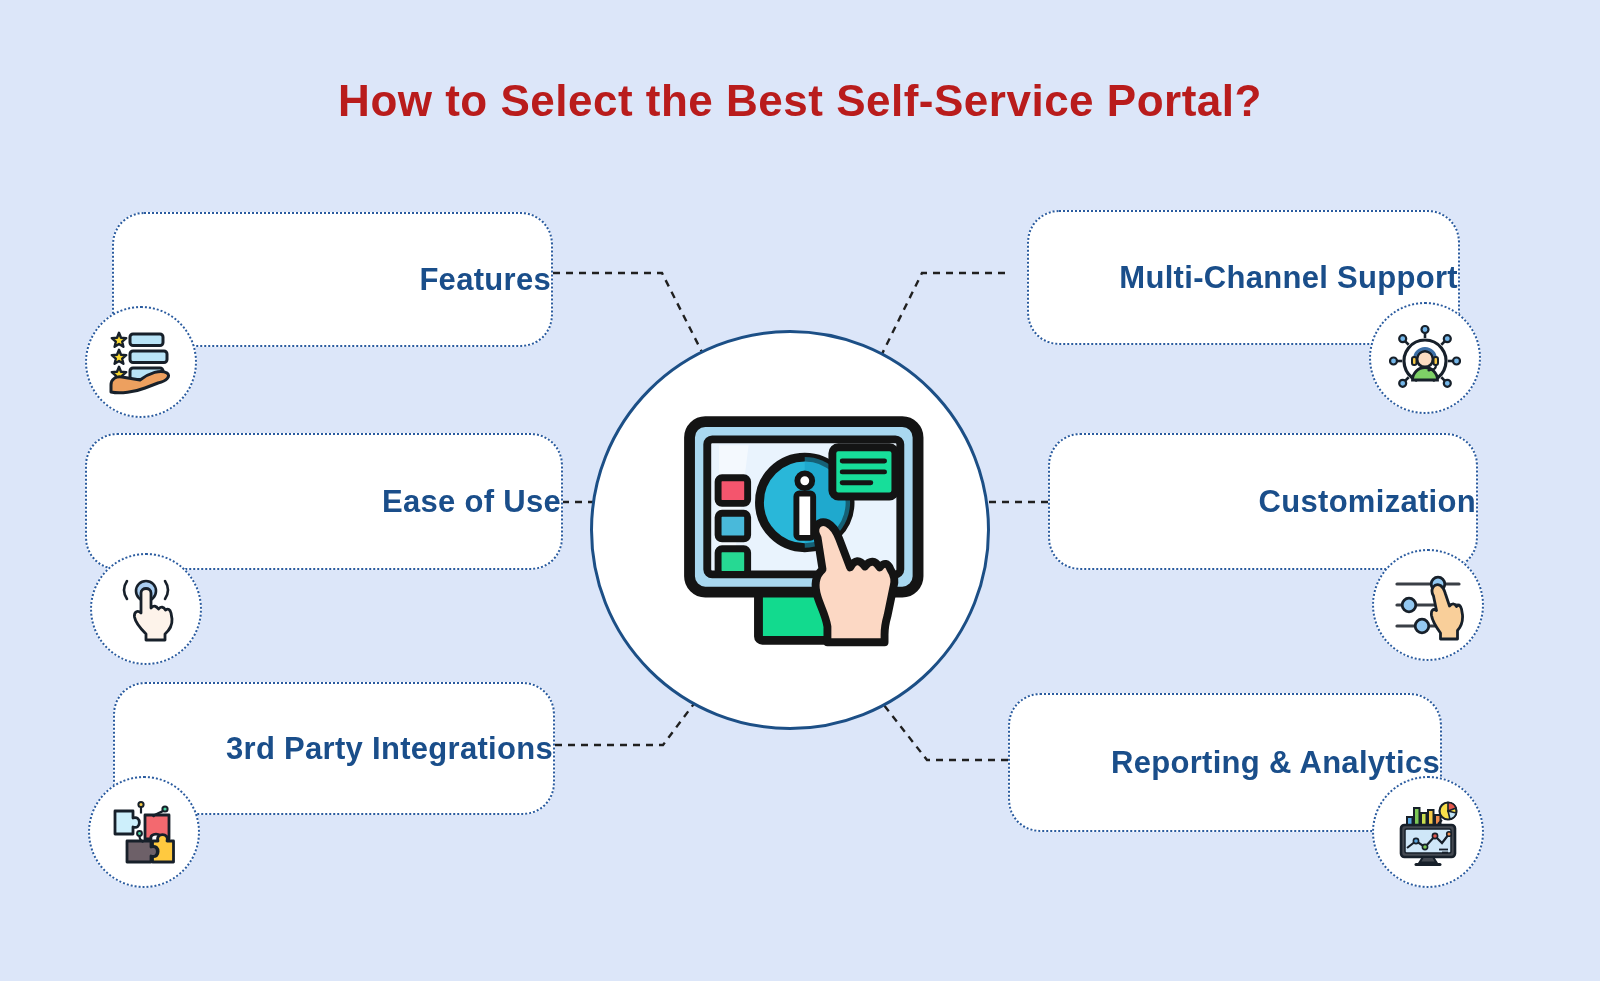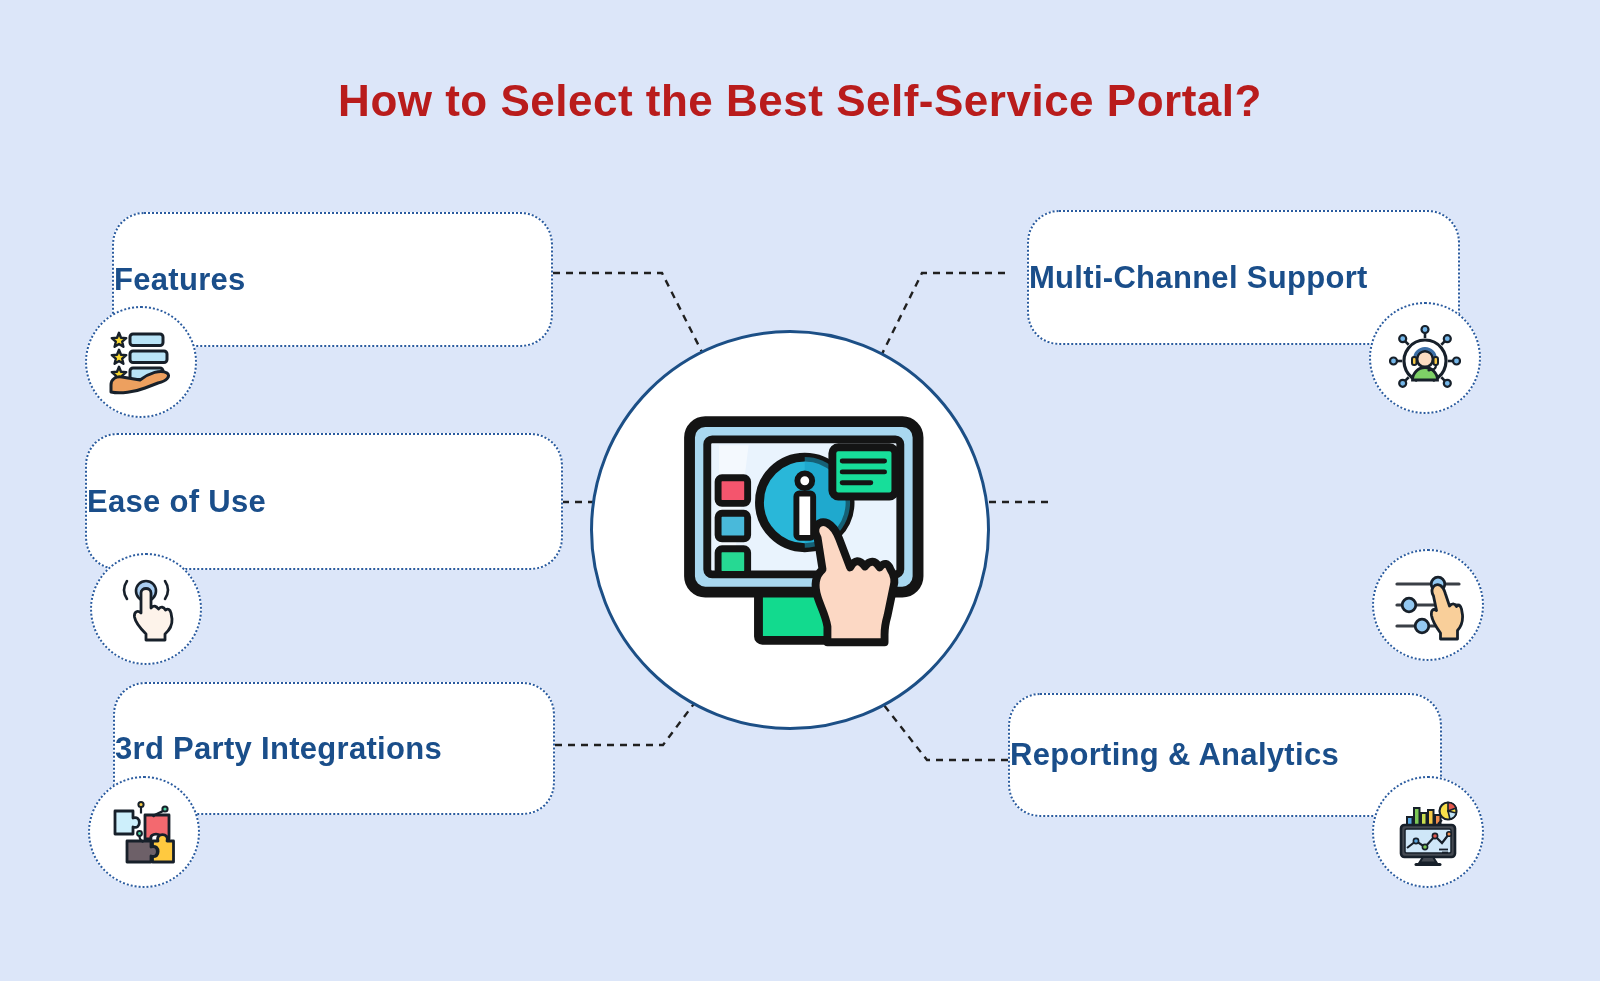--- a/index.html
+++ b/index.html
@@ -15,21 +15,21 @@
     text-align:center;
     font-size:44px;font-weight:700;letter-spacing:.5px;
     color:#b91c1c;z-index:2;margin:0;
   }
   .connectors{position:absolute;left:0;top:0;z-index:1;pointer-events:none;}
   .node-box{
     position:absolute;z-index:2;
     background:#ffffff;
     border:2.5px dotted #2a5b9f;
     border-radius:32px;
-    display:flex;align-items:center;justify-content:flex-start;
+    display:flex;align-items:center;justify-content:flex-end;
     box-sizing:border-box;
   }
   .node-label{
     font-size:31px;font-weight:700;letter-spacing:.3px;
     color:#1a4e8a;white-space:nowrap;
   }
   .icon-circle{
     position:absolute;z-index:3;
     width:112px;height:112px;border-radius:50%;
     background:#ffffff;
@@ -182,35 +182,38 @@
       <path d="M 23.5 58 A 12.5 12.5 0 0 1 48.5 58 Z" fill="#7ed067" stroke="#17202a" stroke-width="2.8"></path>
       <circle cx="36" cy="37" r="8" fill="#fbdcc2" stroke="#17202a" stroke-width="2.8"></circle>
       <path d="M 25.5 37 A 10.5 10.5 0 0 1 46.5 37" fill="none" stroke="#3c6ea5" stroke-width="3"></path>
       <rect x="23" y="35" width="4.5" height="8" rx="2" fill="#f6c945" stroke="#17202a" stroke-width="2"></rect>
       <rect x="44.5" y="35" width="4.5" height="8" rx="2" fill="#f6c945" stroke="#17202a" stroke-width="2"></rect>
       <path d="M 47 43 Q 47 48 41 48" fill="none" stroke="#17202a" stroke-width="2.2"></path>
       <circle cx="40" cy="48" r="1.6" fill="#17202a"></circle>
     </svg>
   </div>
 
+  <div class="node-box" style="left:1048px;top:433px;width:430px;height:137px">
+    <span class="node-label">Customization</span>
+  </div>
   <div class="icon-circle" style="left:1372px;top:549px">
     <svg viewBox="0 0 72 72">
       <g stroke="#3a3f46" stroke-width="3.2" stroke-linecap="round">
         <line x1="5" y1="15" x2="67" y2="15"></line>
         <line x1="5" y1="36" x2="67" y2="36"></line>
         <line x1="5" y1="57" x2="67" y2="57"></line>
       </g>
       <circle cx="46" cy="15" r="6.8" fill="#93c8f1" stroke="#17202a" stroke-width="2.8"></circle>
       <circle cx="17" cy="36" r="6.8" fill="#93c8f1" stroke="#17202a" stroke-width="2.8"></circle>
       <circle cx="30" cy="57" r="6.8" fill="#93c8f1" stroke="#17202a" stroke-width="2.8"></circle>
       <path d="M 41.5 27 C 37.5 20 42.5 13.5 48.5 16.5 C 51.5 18.5 52.5 21.5 53.5 25 L 57.5 37 Q 61.5 32.5 64.5 37.5 Q 68 34.5 69.5 40 L 70.5 46 C 71 52.5 69 57.5 65.5 61.5 L 65.5 70 L 48.5 70 L 48.5 64 C 44.5 58.5 40.5 52.5 39.5 46.5 C 38.8 41.5 41 39 44.5 41.5 Z" fill="#f9cf9a" stroke="#17202a" stroke-width="2.8" stroke-linejoin="round"></path>
     </svg>
   </div>
 
-  <div class="node-box" style="left:1008px;top:693px;width:434px;height:124px">
+  <div class="node-box" style="left:1008px;top:693px;width:434px;height:139px">
     <span class="node-label">Reporting &amp; Analytics</span>
   </div>
   <div class="icon-circle" style="left:1372px;top:776px">
     <svg viewBox="0 0 72 72">
       <g stroke="#17202a" stroke-width="2">
         <rect x="15" y="21" width="5.5" height="14" fill="#5aa7e0"></rect>
         <rect x="22" y="12" width="5.5" height="23" fill="#7dc855"></rect>
         <rect x="29" y="17" width="5.5" height="18" fill="#c9dd4f"></rect>
         <rect x="36" y="14" width="5.5" height="21" fill="#f6c945"></rect>
         <rect x="43" y="19" width="5.5" height="16" fill="#ef8c4e"></rect>

